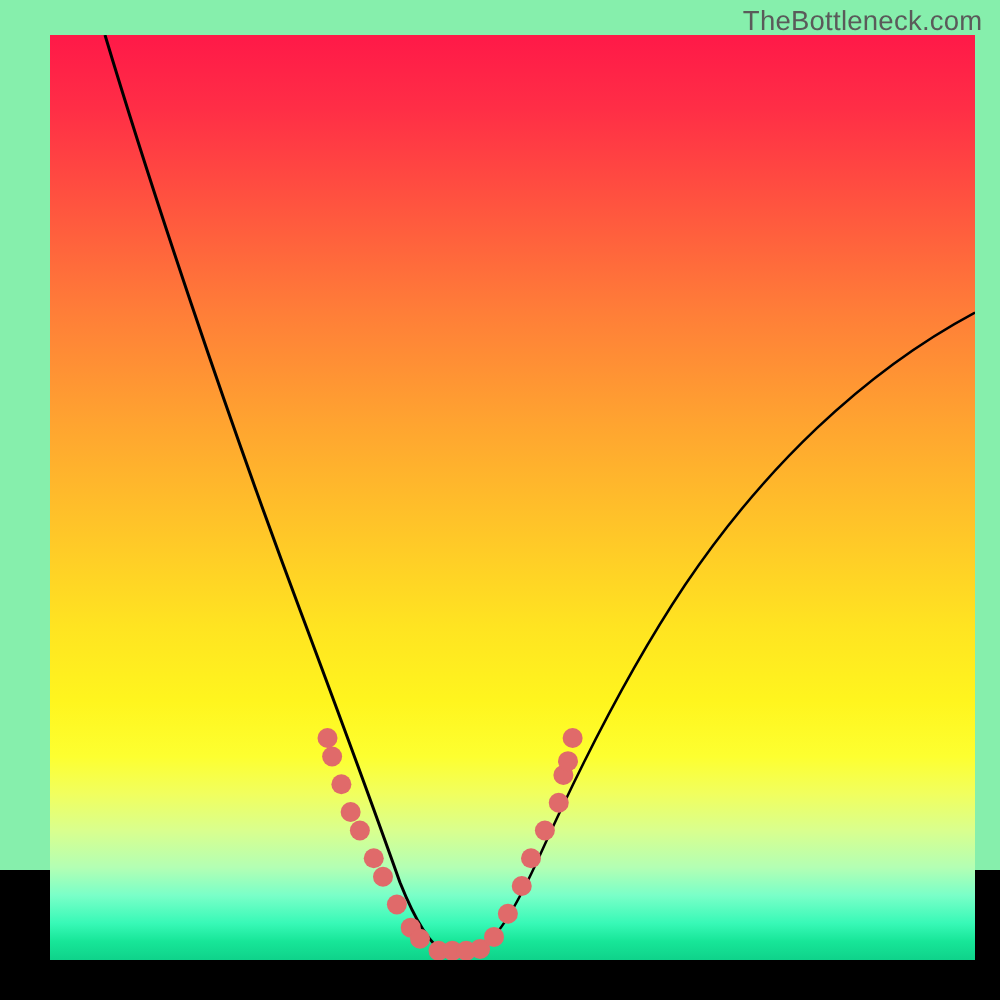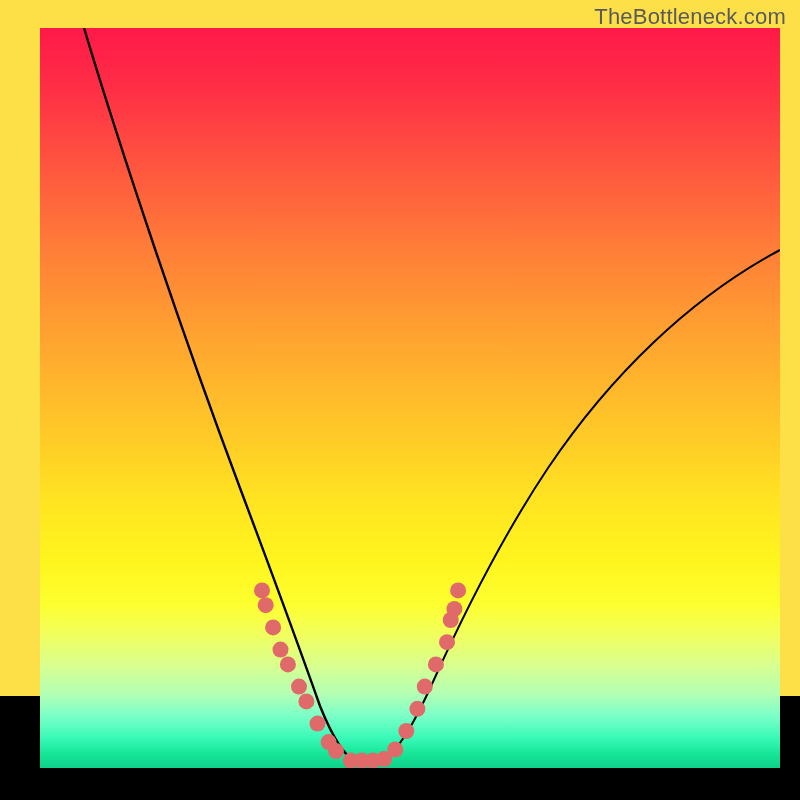--- a/index.html
+++ b/index.html
@@ -10,21 +10,21 @@
     background: #000000;
     overflow: hidden;
     font-family: Arial, Helvetica, sans-serif;
   }
   .frame {
     position: absolute;
     left: 0;
     top: 0;
     width: 800px;
     height: 696px;
-    background: #fde047;
+    background: #86efac;
   }
   .plot-area {
     position: absolute;
     left: 40px;
     top: 28px;
     width: 740px;
     height: 740px;
     overflow: hidden;
   }
   .gradient-bg {

